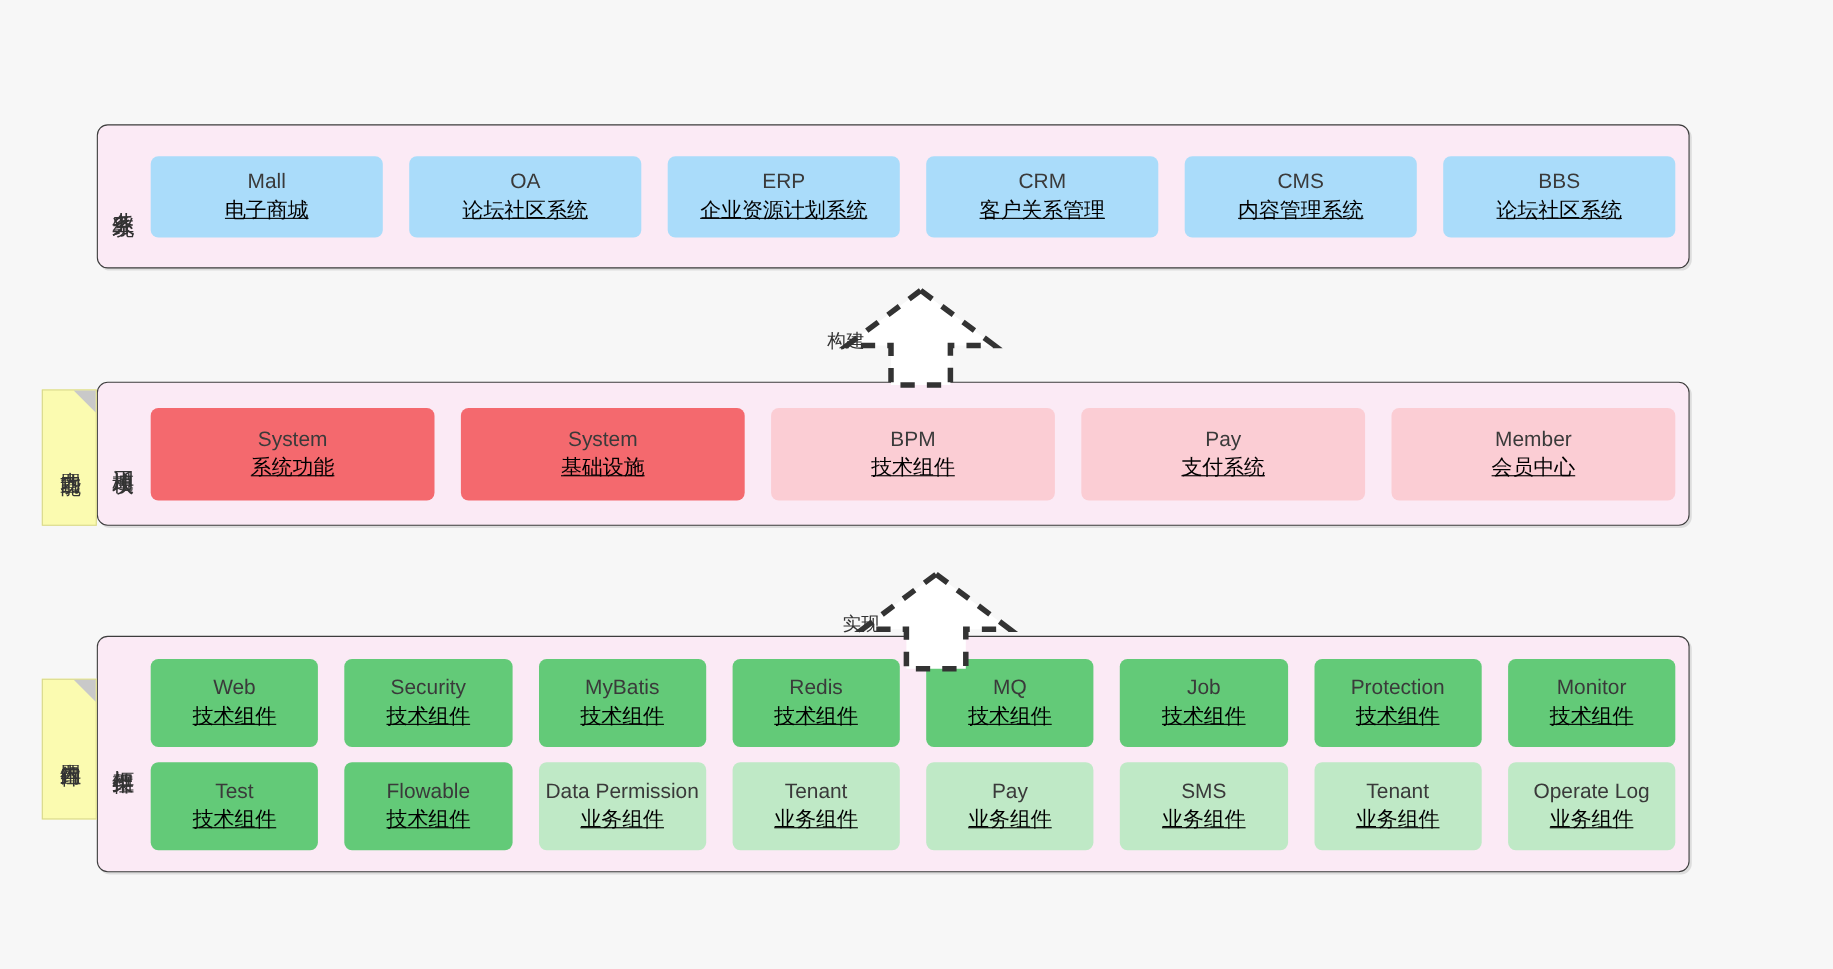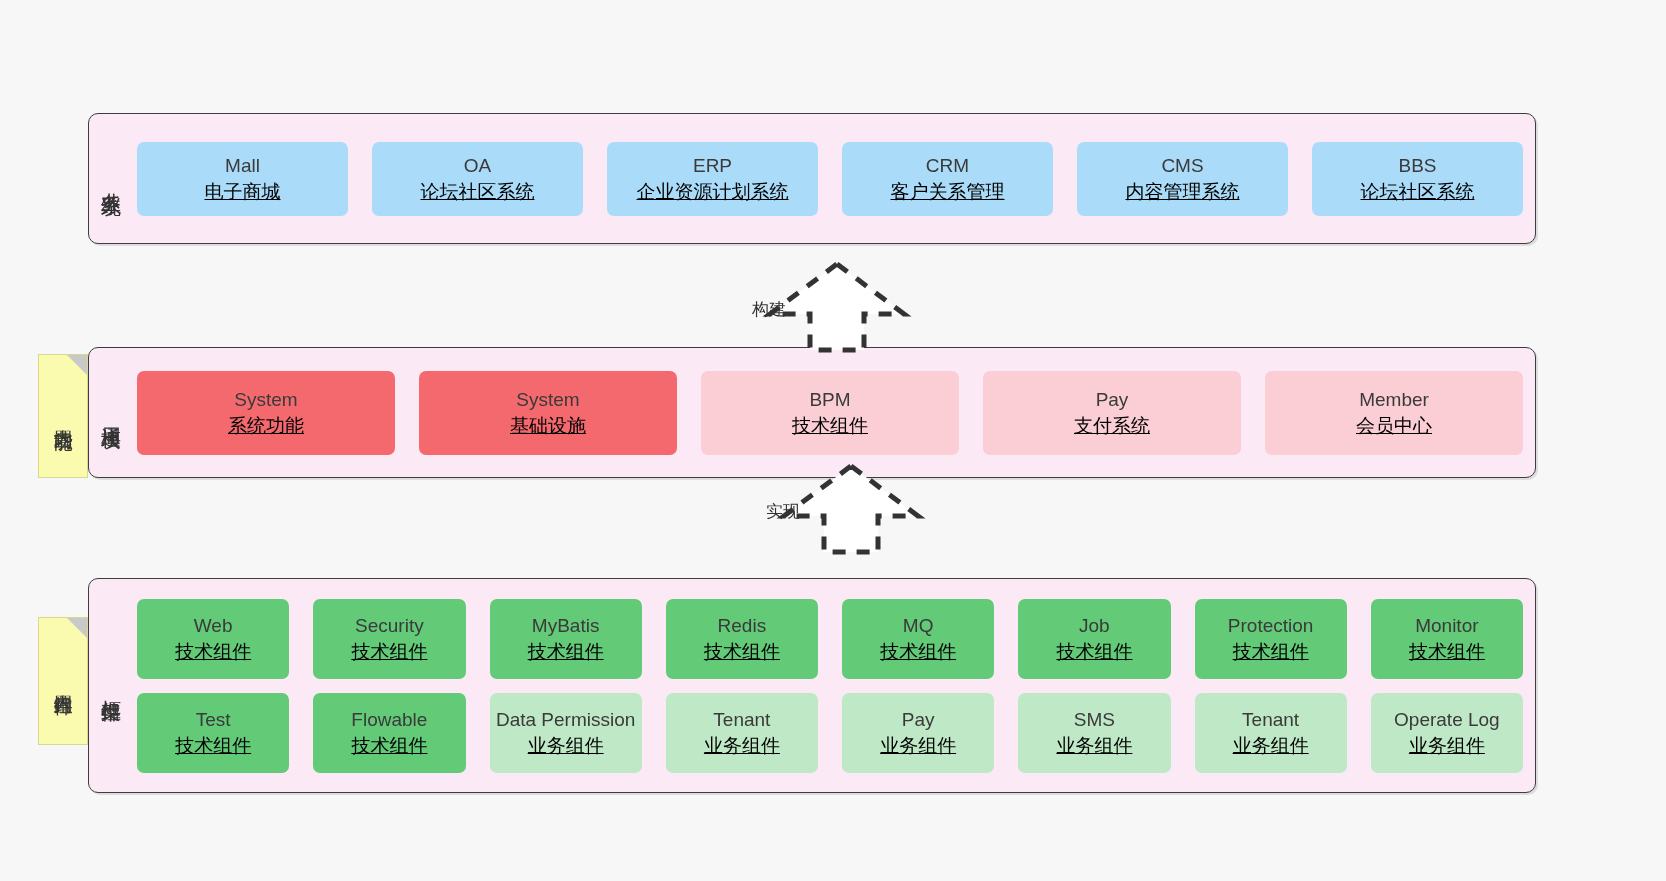--- a/index.html
+++ b/index.html
@@ -129,21 +129,21 @@
     position: absolute;
     left: 0; right: 0;
     top: 40px;
     text-align: left;
     font-size: 17px;
     color: #333;
     background: transparent;
     pointer-events: none;
   }
   #arrow-build    { left: 752px; top: 258px; width: 170px; height: 96px; }
-  #arrow-implement{ left: 766px; top: 460px; width: 170px; height: 96px; }
+  #arrow-implement{ left: 766px; top: 516px; width: 170px; height: 96px; }
 </style>
 </head>
 <body>
 
 <div class="canvas">
 
   <div class="layer" id="layer-business">
     <div class="layer-title">业务系统</div>
     <div class="layer-body">
       <div class="row">

